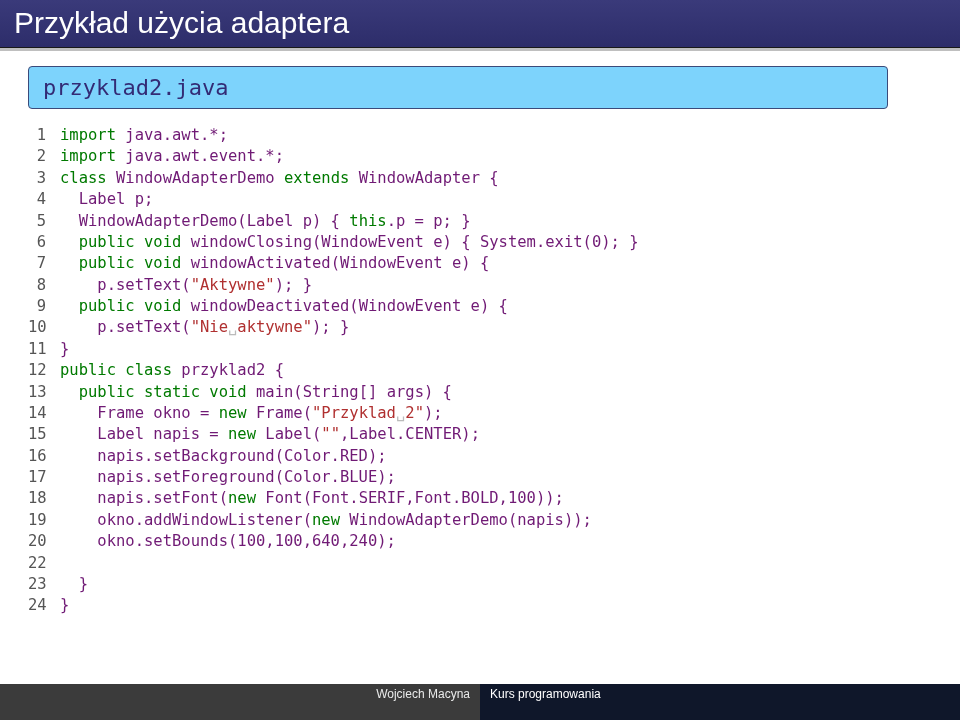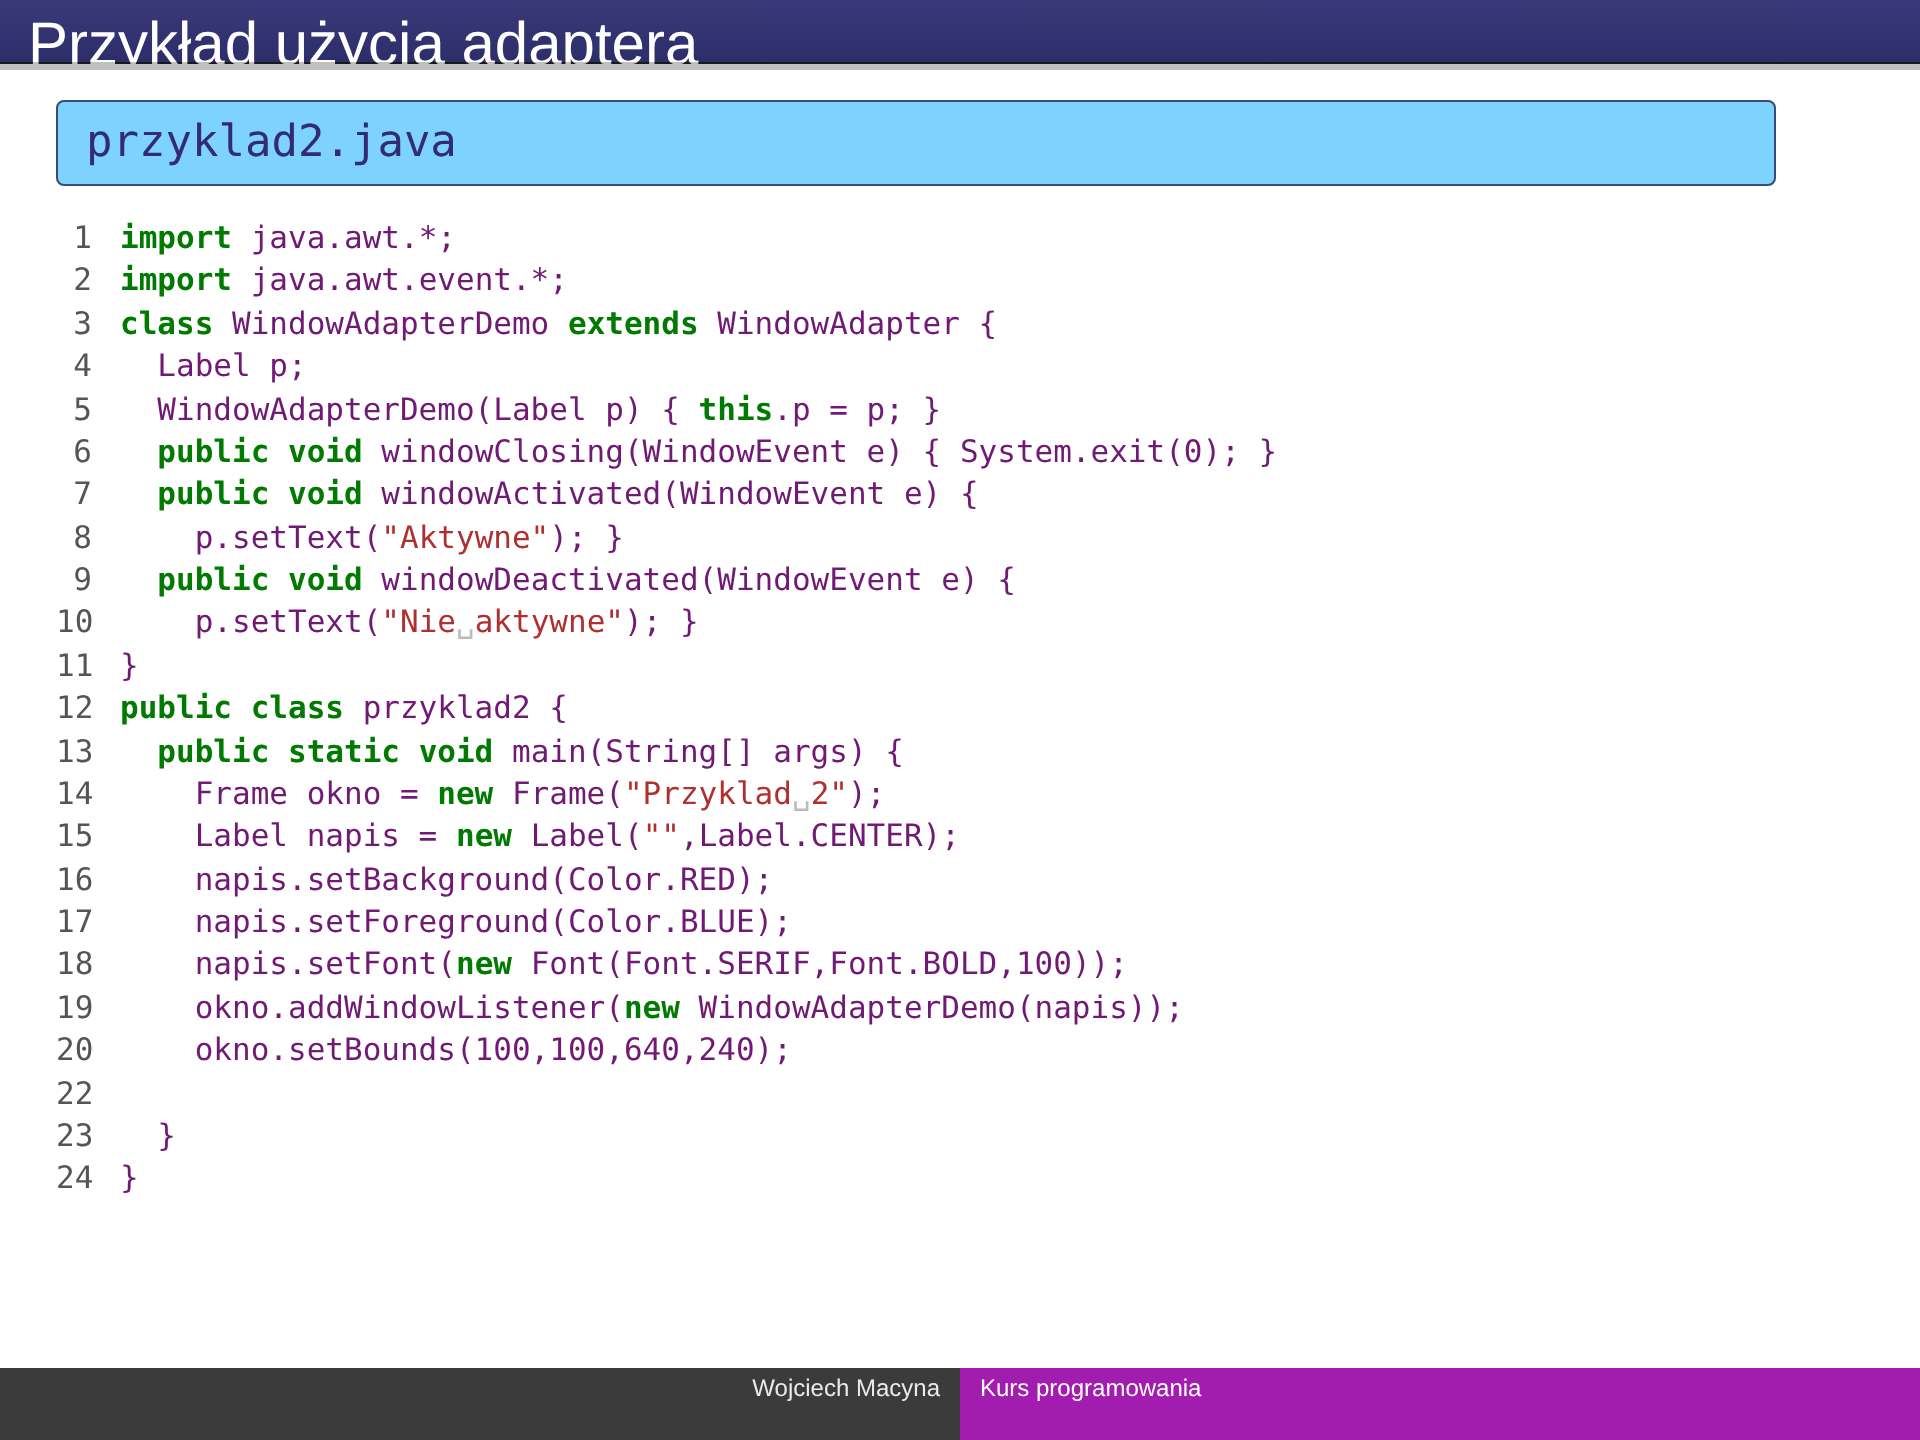--- a/index.html
+++ b/index.html
@@ -11,21 +11,21 @@
     overflow: hidden;
     position: relative;
   }
   .slide {
     width: 960px;
     height: 720px;
     position: relative;
   }
   .title-bar {
     background: linear-gradient(to bottom, #3a3a7a 0%, #2d2d6a 100%);
-    height: 32px;
+    height: 48px;
     position: relative;
     border-bottom: 1px solid #222;
   }
   .title-bar::after {
     content: "";
     position: absolute;
     left: 0; right: 0; bottom: -4px; height: 4px;
     background: rgba(0,0,0,0.25);
   }
   .title-text {
@@ -58,42 +58,42 @@
   }
   .code-row { display: flex; }
   .lineno {
     width: 32px;
     text-align: right;
     color: #555;
     padding-right: 14px;
     flex-shrink: 0;
   }
   .codeline { white-space: pre; }
-  .kw { color: #007a00; font-weight: bold; }
+  .kw { color: #007a00; font-weight: normal; }
   .plain { color: #701a75; }
   .str { color: #b03030; }
   .vs { color: #bbb; }
   .footer {
     position: absolute;
     bottom: 0;
     left: 0; right: 0;
     height: 36px;
     display: flex;
     font-size: 12px;
   }
   .footer-left {
     flex: 1;
     background: #3b3b3b;
     color: #e9eaea;
     text-align: right;
     padding: 3px 10px;
   }
   .footer-right {
     flex: 1;
-    background: #a21caf;
+    background: #0f172a;
     color: #fff;
     text-align: left;
     padding: 3px 10px;
   }
 </style>
 </head>
 <body>
 
 <div class="slide">
 

